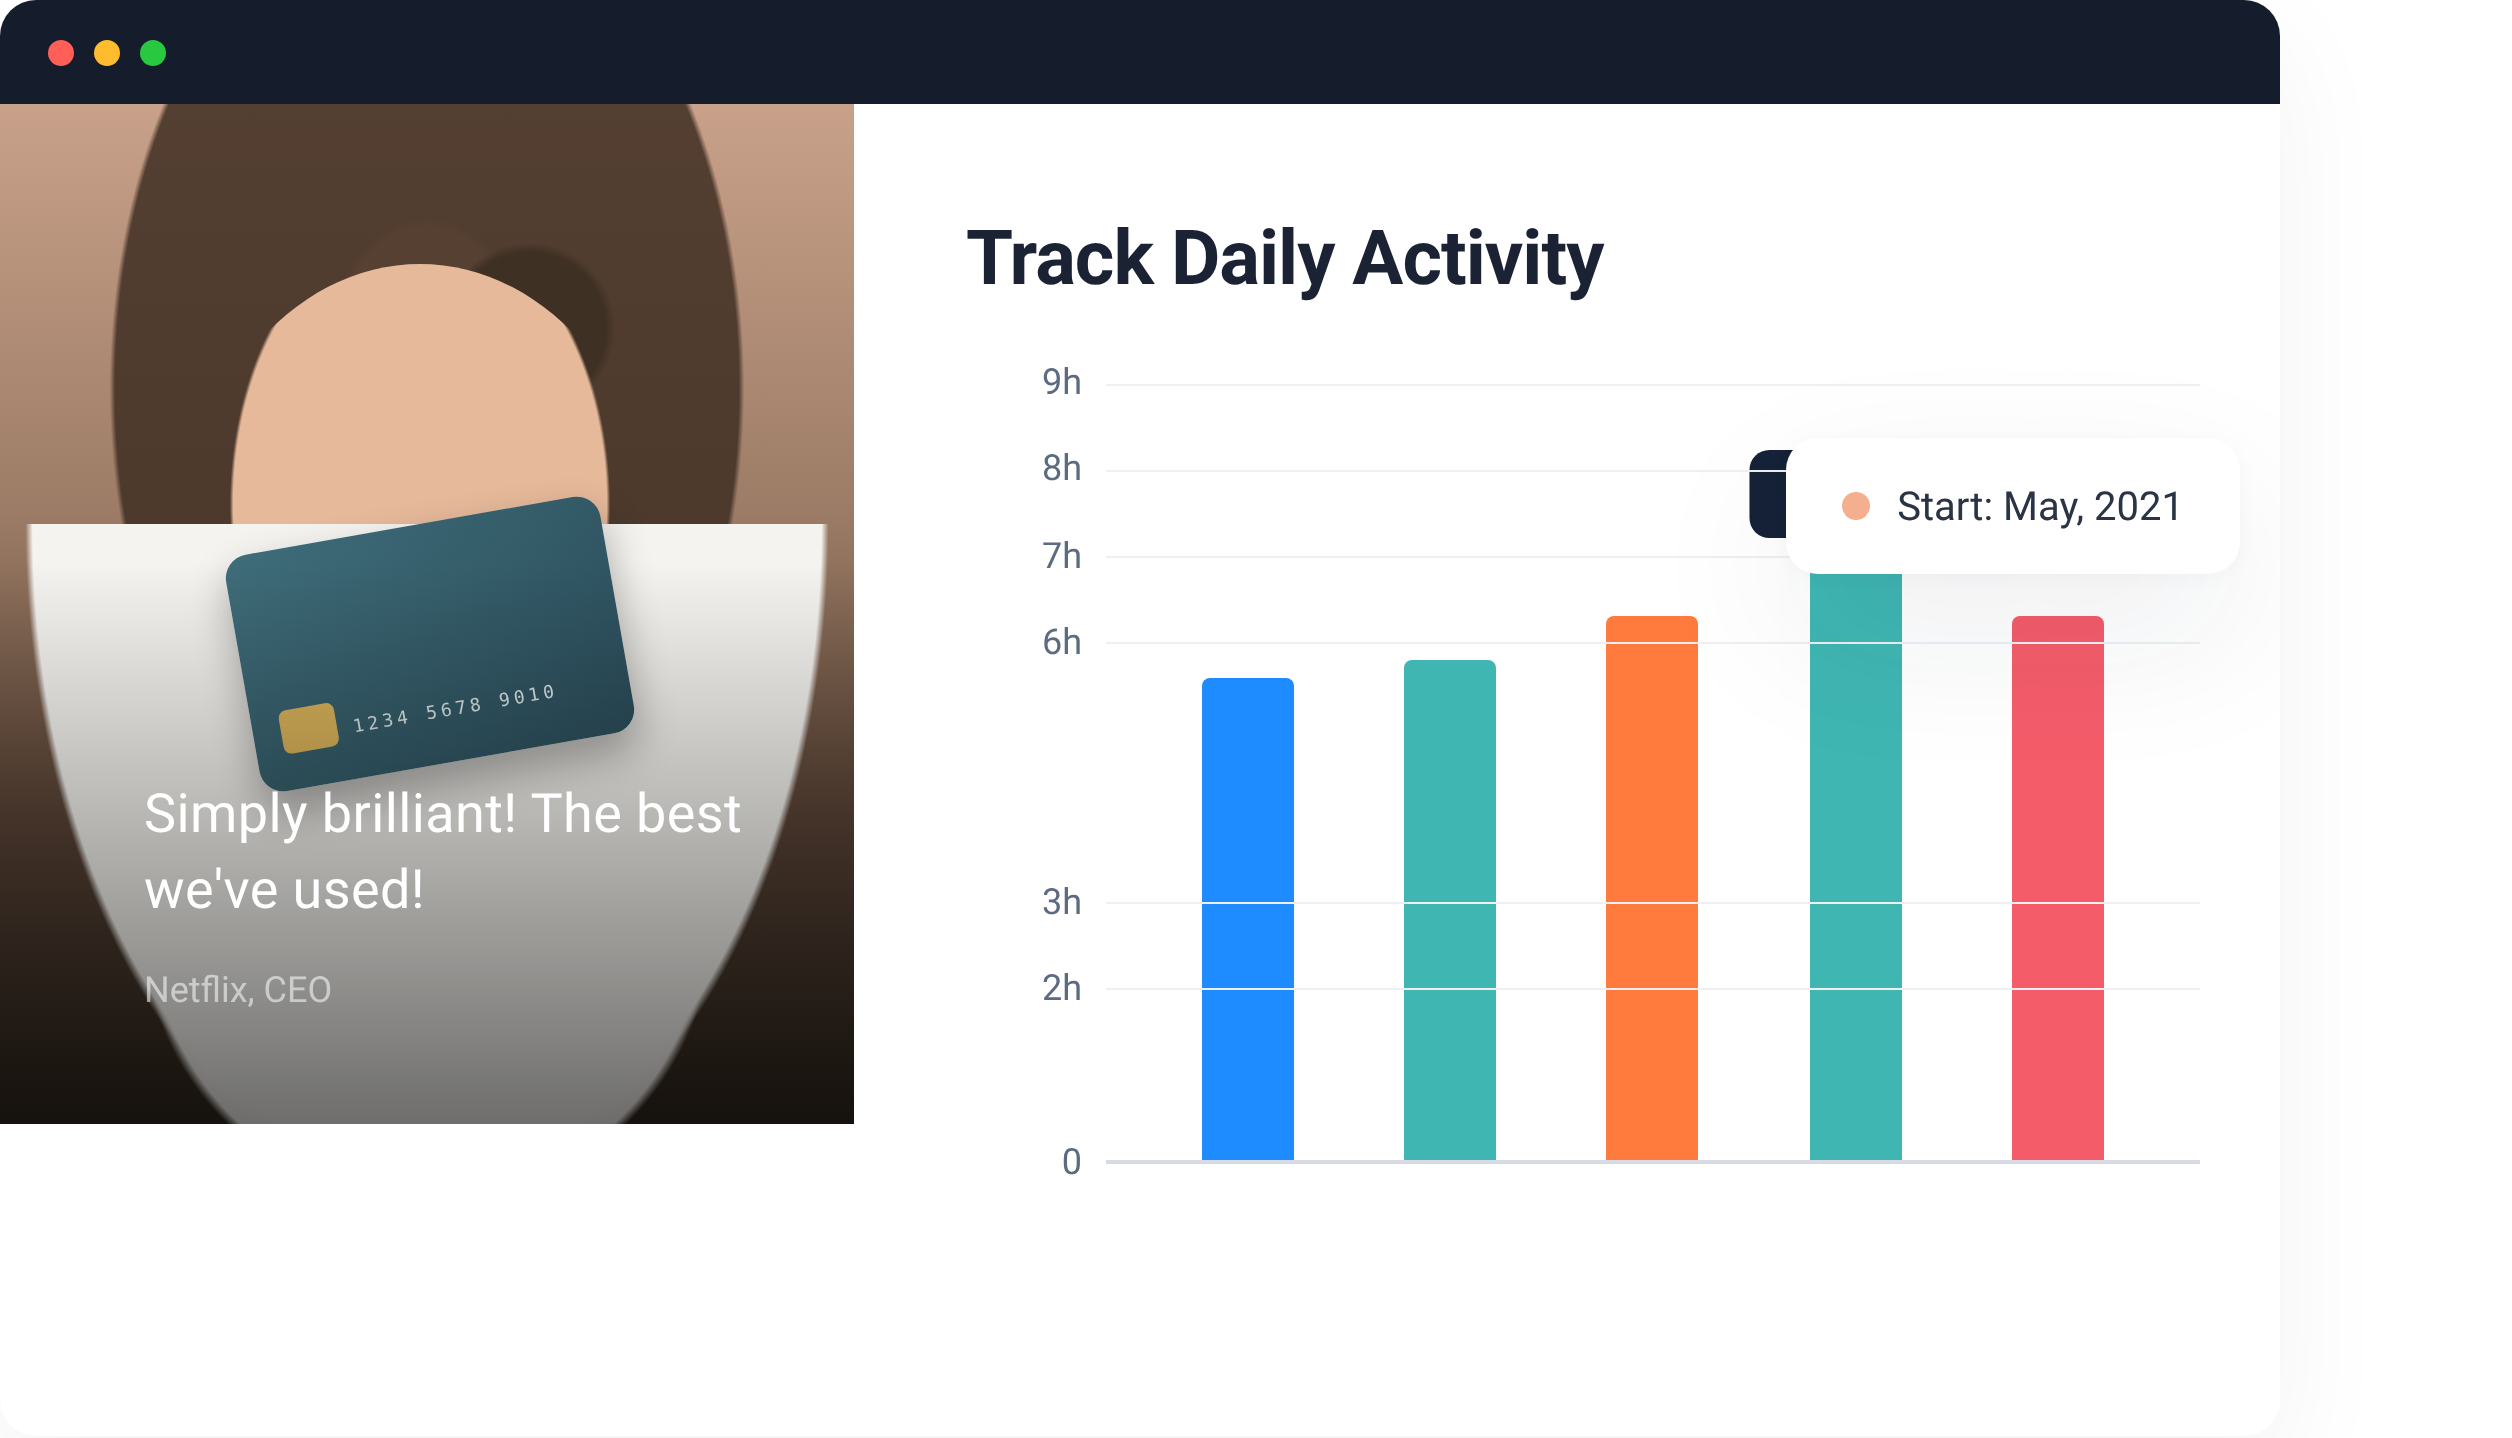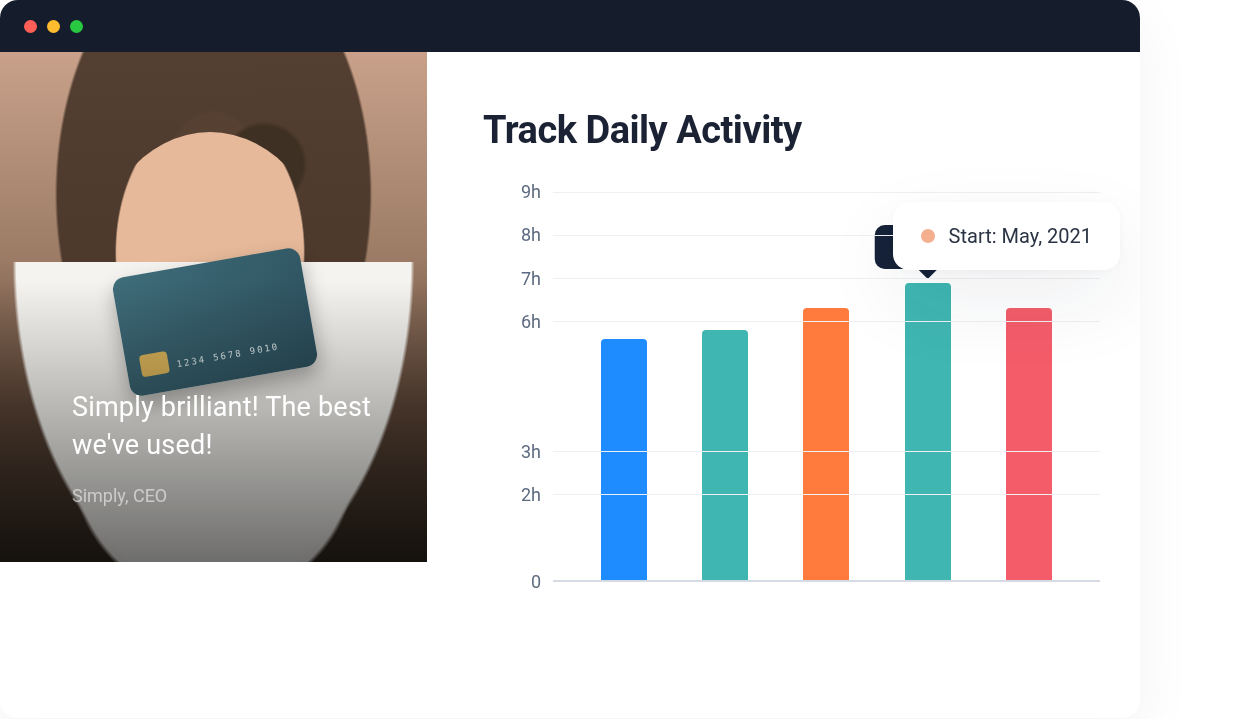--- a/index.html
+++ b/index.html
@@ -136,21 +136,21 @@
     gap: 14px;
     color: #9aa3b2;
     font-size: 22px;
     font-weight: 500;
     cursor: pointer;
   }
   .month-picker svg { width: 20px; height: 20px; stroke:#9aa3b2; }
 
   .legend {
     position: absolute;
-    top: 150px;
+    top: 167px;
     right: 20px;
     background: #fff;
     border-radius: 16px;
     padding: 22px 28px;
     box-shadow: 0 30px 80px rgba(30,40,60,.08), 0 2px 10px rgba(30,40,60,.03);
     display: flex;
     flex-direction: column;
     gap: 14px;
     z-index: 5;
   }
@@ -245,21 +245,21 @@
       <div class="hair"></div>
       <div class="face"></div>
       <div class="shirt"></div>
       <div class="card">
         <div class="chip"></div>
         <div class="num">1234 5678 9010</div>
       </div>
       <div class="hero-overlay"></div>
       <div class="hero-text">
         <div class="quote">Simply brilliant! The best we've used!</div>
-        <div class="attrib">Simply, CEO</div>
+        <div class="attrib">Netflix, CEO</div>
       </div>
     </div>
 
     <div class="panel">
 
       <div class="panel-head">
         <div class="panel-title">Track Daily Activity</div>
       </div>
 
       <div class="legend">

